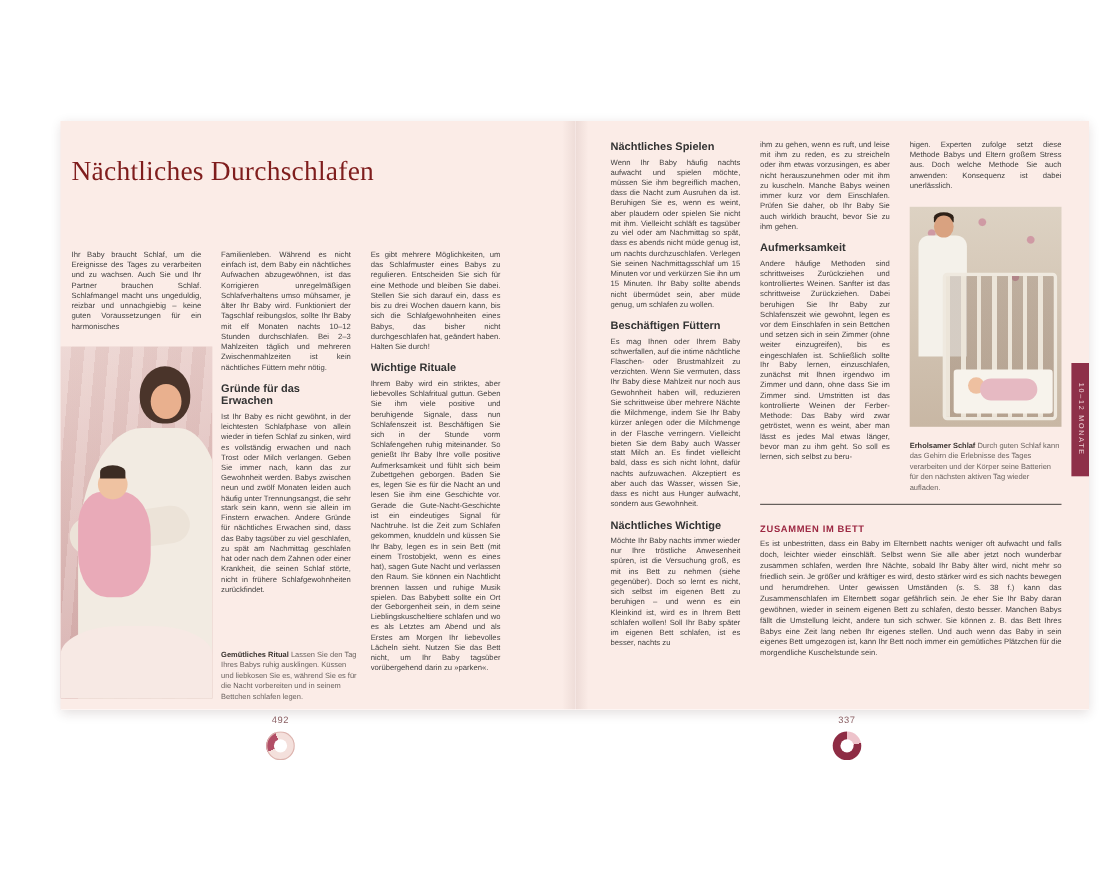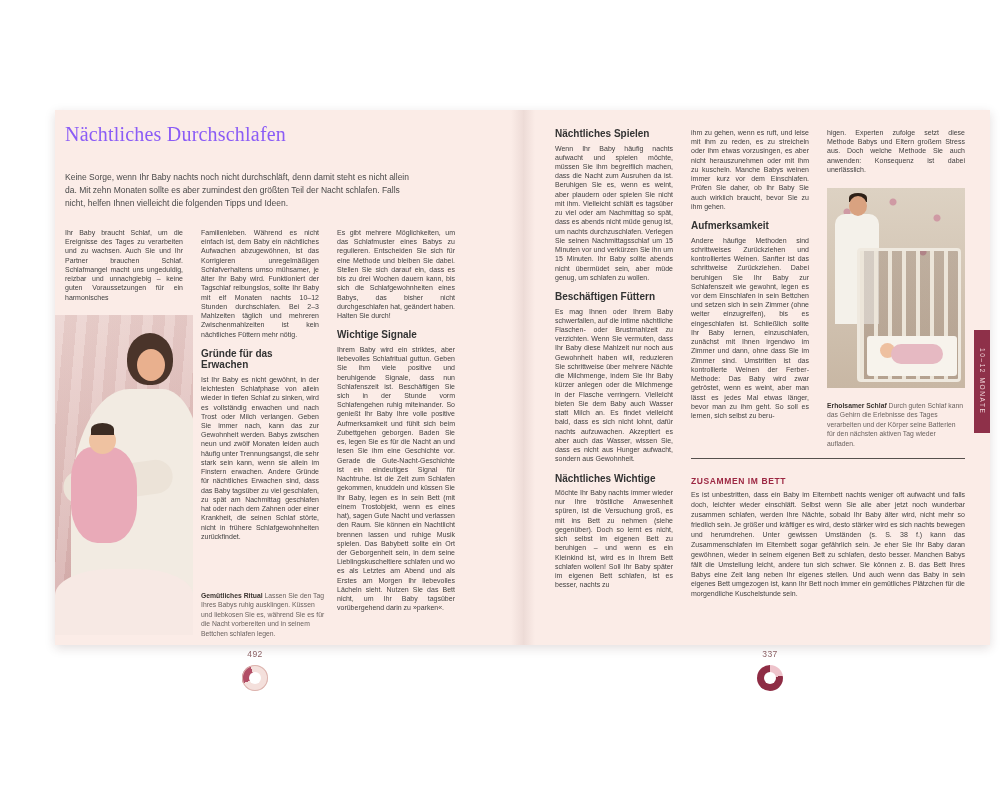--- a/index.html
+++ b/index.html
@@ -14,23 +14,23 @@
   }
   .page{position:relative;background:#fbece7;overflow:hidden;}
   .page.left{width:468px;}
   .page.right{width:467px;}
   .page.left::after{content:"";position:absolute;top:0;right:0;width:12px;height:100%;
     background:linear-gradient(to right,rgba(90,40,40,0),rgba(90,40,40,0.08));pointer-events:none;}
   .page.right::before{content:"";position:absolute;top:0;left:0;width:12px;height:100%;
     background:linear-gradient(to left,rgba(90,40,40,0),rgba(90,40,40,0.09));pointer-events:none;z-index:5;}
 
   .chapter-title{
-    position:absolute;left:10px;top:0;width:420px;
-    font-family:"Liberation Serif",serif;font-size:20px;font-weight:400;
-    color:#8b5cf6;letter-spacing:0.2px;
+    position:absolute;left:10px;top:16px;width:420px;
+    font-family:"Liberation Serif",serif;font-size:25px;font-weight:400;
+    color:#7f1d1d;letter-spacing:0.2px;
   }
   .intro{
     position:absolute;left:10px;top:52px;width:345px;
     font-size:8.5px;line-height:1.55;color:#4a4a4a;
   }
   .bt{font-size:7px;line-height:1.32;color:#3f3f3f;text-align:justify;hyphens:auto;-webkit-hyphens:auto;}
   .h2{font-size:10px;line-height:1.15;font-weight:bold;color:#333;margin:9px 0 4px;}
   .h2.first{margin-top:0;}
   .col{position:absolute;overflow:hidden;}
   .colA{left:10px;top:118px;width:118px;height:88px;}
@@ -109,33 +109,32 @@
   .folio-left{left:225px;top:649px;}
   .folio-right{left:740px;top:649px;}
 </style>
 </head>
 <body>
 
 <div class="spread">
 
   <div class="page left">
     <h1 class="chapter-title">Nächtliches Durchschlafen</h1>
-    <p class="intro">Keine Sorge, wenn Ihr Baby nachts noch nicht durchschläft, denn damit steht es nicht allein da. Mit zehn Monaten sollte es aber zumindest den größten Teil der Nacht schlafen. Falls nicht, helfen Ihnen vielleicht die folgenden Tipps und Ideen.</p>
 
     <div class="col colA bt">Ihr Baby braucht Schlaf, um die Ereignisse des Tages zu verarbeiten und zu wachsen. Auch Sie und Ihr Partner brauchen Schlaf. Schlafmangel macht uns ungeduldig, reizbar und unnachgiebig – keine guten Voraussetzungen für ein harmonisches</div>
 
     <div class="col colB">
       <p class="bt" style="margin:0">Familienleben. Während es nicht einfach ist, dem Baby ein nächtliches Aufwachen abzugewöhnen, ist das Korrigieren unregelmäßigen Schlafverhaltens umso mühsamer, je älter Ihr Baby wird. Funktioniert der Tagschlaf reibungslos, sollte Ihr Baby mit elf Monaten nachts 10–12 Stunden durchschlafen. Bei 2–3 Mahlzeiten täglich und mehreren Zwischenmahlzeiten ist kein nächtliches Füttern mehr nötig.</p>
       <h3 class="h2">Gründe für das Erwachen</h3>
       <p class="bt" style="margin:0">Ist Ihr Baby es nicht gewöhnt, in der leichtesten Schlafphase von allein wieder in tiefen Schlaf zu sinken, wird es vollständig erwachen und nach Trost oder Milch verlangen. Geben Sie immer nach, kann das zur Gewohnheit werden. Babys zwischen neun und zwölf Monaten leiden auch häufig unter Trennungsangst, die sehr stark sein kann, wenn sie allein im Finstern erwachen. Andere Gründe für nächtliches Erwachen sind, dass das Baby tagsüber zu viel geschlafen, zu spät am Nachmittag geschlafen hat oder nach dem Zahnen oder einer Krankheit, die seinen Schlaf störte, nicht in frühere Schlafgewohnheiten zurückfindet.</p>
     </div>
 
     <div class="col colC">
       <p class="bt" style="margin:0">Es gibt mehrere Möglichkeiten, um das Schlafmuster eines Babys zu regulieren. Entscheiden Sie sich für eine Methode und bleiben Sie dabei. Stellen Sie sich darauf ein, dass es bis zu drei Wochen dauern kann, bis sich die Schlafgewohnheiten eines Babys, das bisher nicht durchgeschlafen hat, geändert haben. Halten Sie durch!</p>
-      <h3 class="h2">Wichtige Signale</h3>
+      <h3 class="h2">Wichtige Rituale</h3>
       <p class="bt" style="margin:0">Ihrem Baby wird ein striktes, aber liebevolles Schlafritual guttun. Geben Sie ihm viele positive und beruhigende Signale, dass nun Schlafenszeit ist. Beschäftigen Sie sich in der Stunde vorm Schlafengehen ruhig miteinander. So genießt Ihr Baby Ihre volle positive Aufmerksamkeit und fühlt sich beim Zubettgehen geborgen. Baden Sie es, legen Sie es für die Nacht an und lesen Sie ihm eine Geschichte vor. Gerade die Gute-Nacht-Geschichte ist ein eindeutiges Signal für Nachtruhe. Ist die Zeit zum Schlafen gekommen, knuddeln und küssen Sie Ihr Baby, legen es in sein Bett (mit einem Trostobjekt, wenn es eines hat), sagen Gute Nacht und verlassen den Raum. Sie können ein Nachtlicht brennen lassen und ruhige Musik spielen. Das Babybett sollte ein Ort der Geborgenheit sein, in dem seine Lieblingskuscheltiere schlafen und wo es als Letztes am Abend und als Erstes am Morgen Ihr liebevolles Lächeln sieht. Nutzen Sie das Bett nicht, um Ihr Baby tagsüber vorübergehend darin zu »parken«.</p>
     </div>
 
     <div class="photo-left">
       <div class="curtain"></div>
       <div class="mother-body"></div>
       <div class="mother-hair"></div>
       <div class="mother-face"></div>
       <div class="mother-arm"></div>
       <div class="baby-body"></div>

